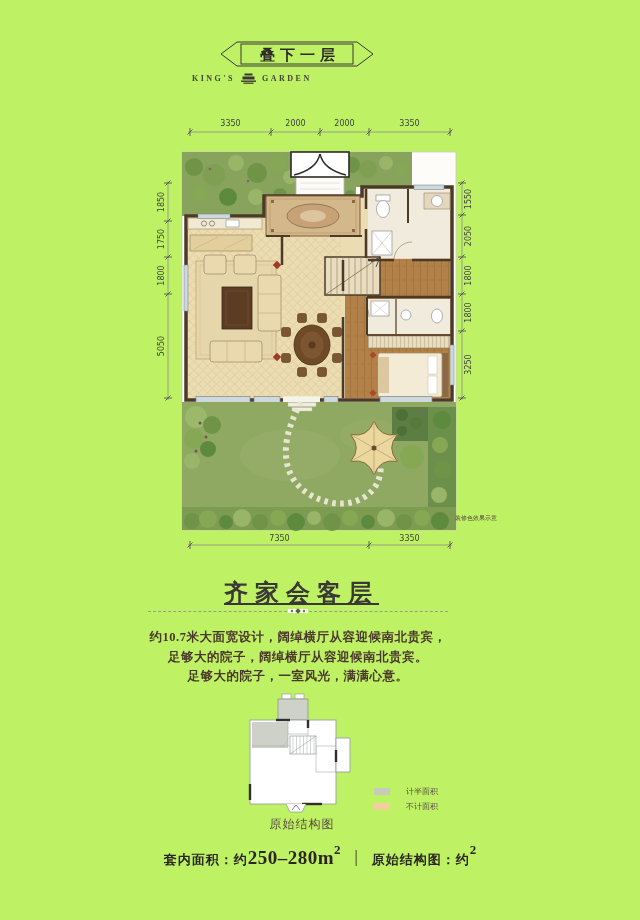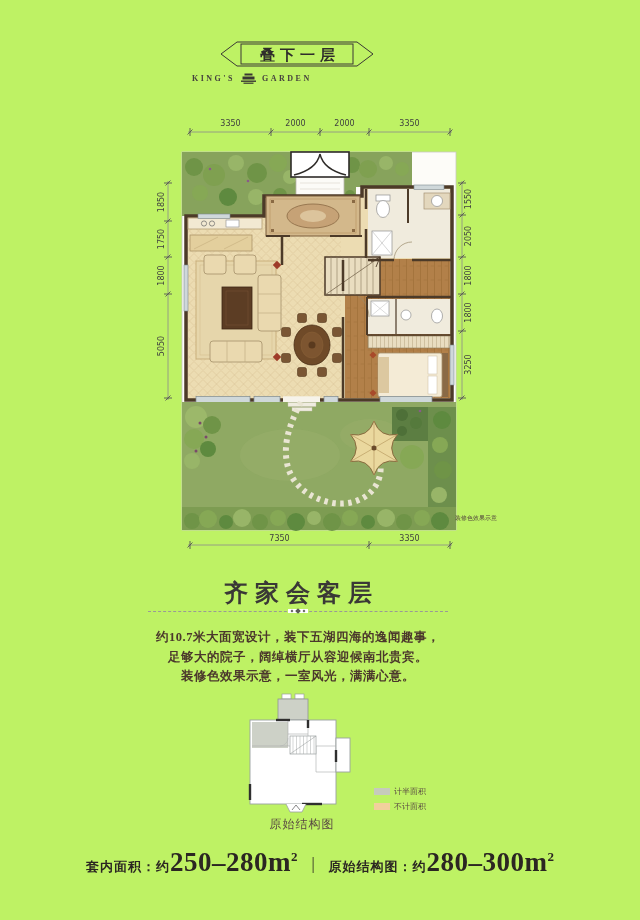--- a/index.html
+++ b/index.html
@@ -7,41 +7,41 @@
         font-family:"Liberation Serif","DejaVu Serif",serif;}
   
   .badge{position:absolute;left:217px;top:40px;width:160px;height:28px;}
   .badge svg{display:block;}
   .brand{position:absolute;left:192px;top:73px;width:210px;display:flex;justify-content:flex-start;align-items:center;gap:6px;
          font-size:8px;letter-spacing:2.5px;color:#46423e;font-weight:bold;}
   
   .plan{position:absolute;left:140px;top:105px;width:360px;height:455px;}
   
   .content-col{position:absolute;left:0;width:596px;text-align:center;}
-  .section-title{top:577px;font-size:24px;letter-spacing:7px;text-indent:7px;color:#3a3836;font-weight:600;}
+  .section-title{top:577px;font-size:24px;letter-spacing:7px;text-indent:7px;color:#3a3836;font-weight:600;text-decoration:underline;}
   .divider{position:absolute;left:148px;top:611px;width:300px;height:0;border-top:1px dashed #9a9a96;}
   .divider .orn{position:absolute;left:50%;top:-3px;transform:translateX(-50%);background:#fff;padding:0 3px;display:flex;gap:3px;align-items:center;}
   .orn i{display:block;width:4px;height:4px;background:#5a5a56;transform:rotate(45deg);}
   .orn i.sm{width:2px;height:2px;}
   .desc{top:628px;font-size:12.5px;font-weight:bold;color:#4b382c;line-height:19.5px;letter-spacing:0.5px;}
   
   .schematic{position:absolute;left:232px;top:692px;width:140px;height:124px;}
   .legend{position:absolute;left:374px;top:786px;font-size:8px;color:#5a4a42;}
-  .legend .row{display:flex;align-items:center;gap:4px;margin-bottom:4px;}
+  .legend .row{display:flex;align-items:center;gap:16px;margin-bottom:4px;}
   .sw{display:inline-block;width:16px;height:7px;}
   .sw-half{background:#c6cbbc;}
   .sw-none{background:#f2d09c;}
   .schematic-caption{position:absolute;left:232px;top:816px;width:140px;text-align:center;font-size:12px;
                      letter-spacing:1px;color:#5a4a42;}
   
   .footer{position:absolute;left:0;top:847px;width:640px;display:flex;justify-content:center;align-items:baseline;
           color:#2b2622;}
   .f-label{font-size:13px;font-weight:bold;letter-spacing:1px;}
   .f-approx{font-size:13px;font-weight:bold;margin-right:1px;}
-  .f-value{font-size:27px;font-weight:bold;letter-spacing:0.5px;}
+  .f-value{font-size:19px;font-weight:bold;letter-spacing:0.5px;}
   .f-sup{font-size:13px;font-weight:bold;position:relative;top:-10px;}
   .f-div{font-size:16px;font-weight:normal;margin:0 14px;position:relative;top:-2px;color:#2b2622;}
   text{font-family:"DejaVu Sans","Liberation Sans",sans-serif;}
 </style>
 </head>
 <body>
 
 <div class="page">
 
   <div class="badge">
@@ -323,23 +323,23 @@
 
   <div class="content-col section-title">齐家会客层</div>
   <div class="divider">
     <span class="orn">
         <i class="sm"></i>
         <i></i>
         <i class="sm"></i>
       </span>
   </div>
   <div class="content-col desc">
-    <div>约10.7米大面宽设计，装下五湖四海的逸闻趣事，</div>
+    <div>约10.7米大面宽设计，阔绰横厅从容迎候南北贵宾，</div>
     <div>足够大的院子，阔绰横厅从容迎候南北贵宾。</div>
-    <div>装修色效果示意，一室风光，满满心意。</div>
+    <div>足够大的院子，一室风光，满满心意。</div>
   </div>
 
   <div class="schematic">
     <svg width="140" height="124" viewBox="0 0 140 124">
       <rect x="50" y="2" width="9" height="5" fill="#ffffff" stroke="#9aa0a0" stroke-width="0.7"></rect>
       <rect x="63" y="2" width="9" height="5" fill="#ffffff" stroke="#9aa0a0" stroke-width="0.7"></rect>
       <rect x="46" y="7" width="30" height="21" fill="#cdd1c7" stroke="#8f9595" stroke-width="0.8"></rect>
       <rect x="18" y="28" width="86" height="84" fill="#ffffff" stroke="#9aa0a0" stroke-width="0.9"></rect>
       <rect x="104" y="46" width="14" height="34" fill="#ffffff" stroke="#9aa0a0" stroke-width="0.9"></rect>
       <rect x="20" y="30" width="36" height="26" fill="#cdd1c7"></rect>
@@ -374,17 +374,16 @@
   <div class="schematic-caption">原始结构图</div>
 
   <div class="footer">
     <span class="f-label">套内面积：</span>
     <span class="f-approx">约</span>
     <span class="f-value">250–280m</span>
     <span class="f-sup">2</span>
     <span class="f-div">|</span>
     <span class="f-label">原始结构图：</span>
     <span class="f-approx">约</span>
-    <span class="f-value">280–300m</span>
     <span class="f-sup">2</span>
   </div>
 
 </div>
 
 </body></html>

